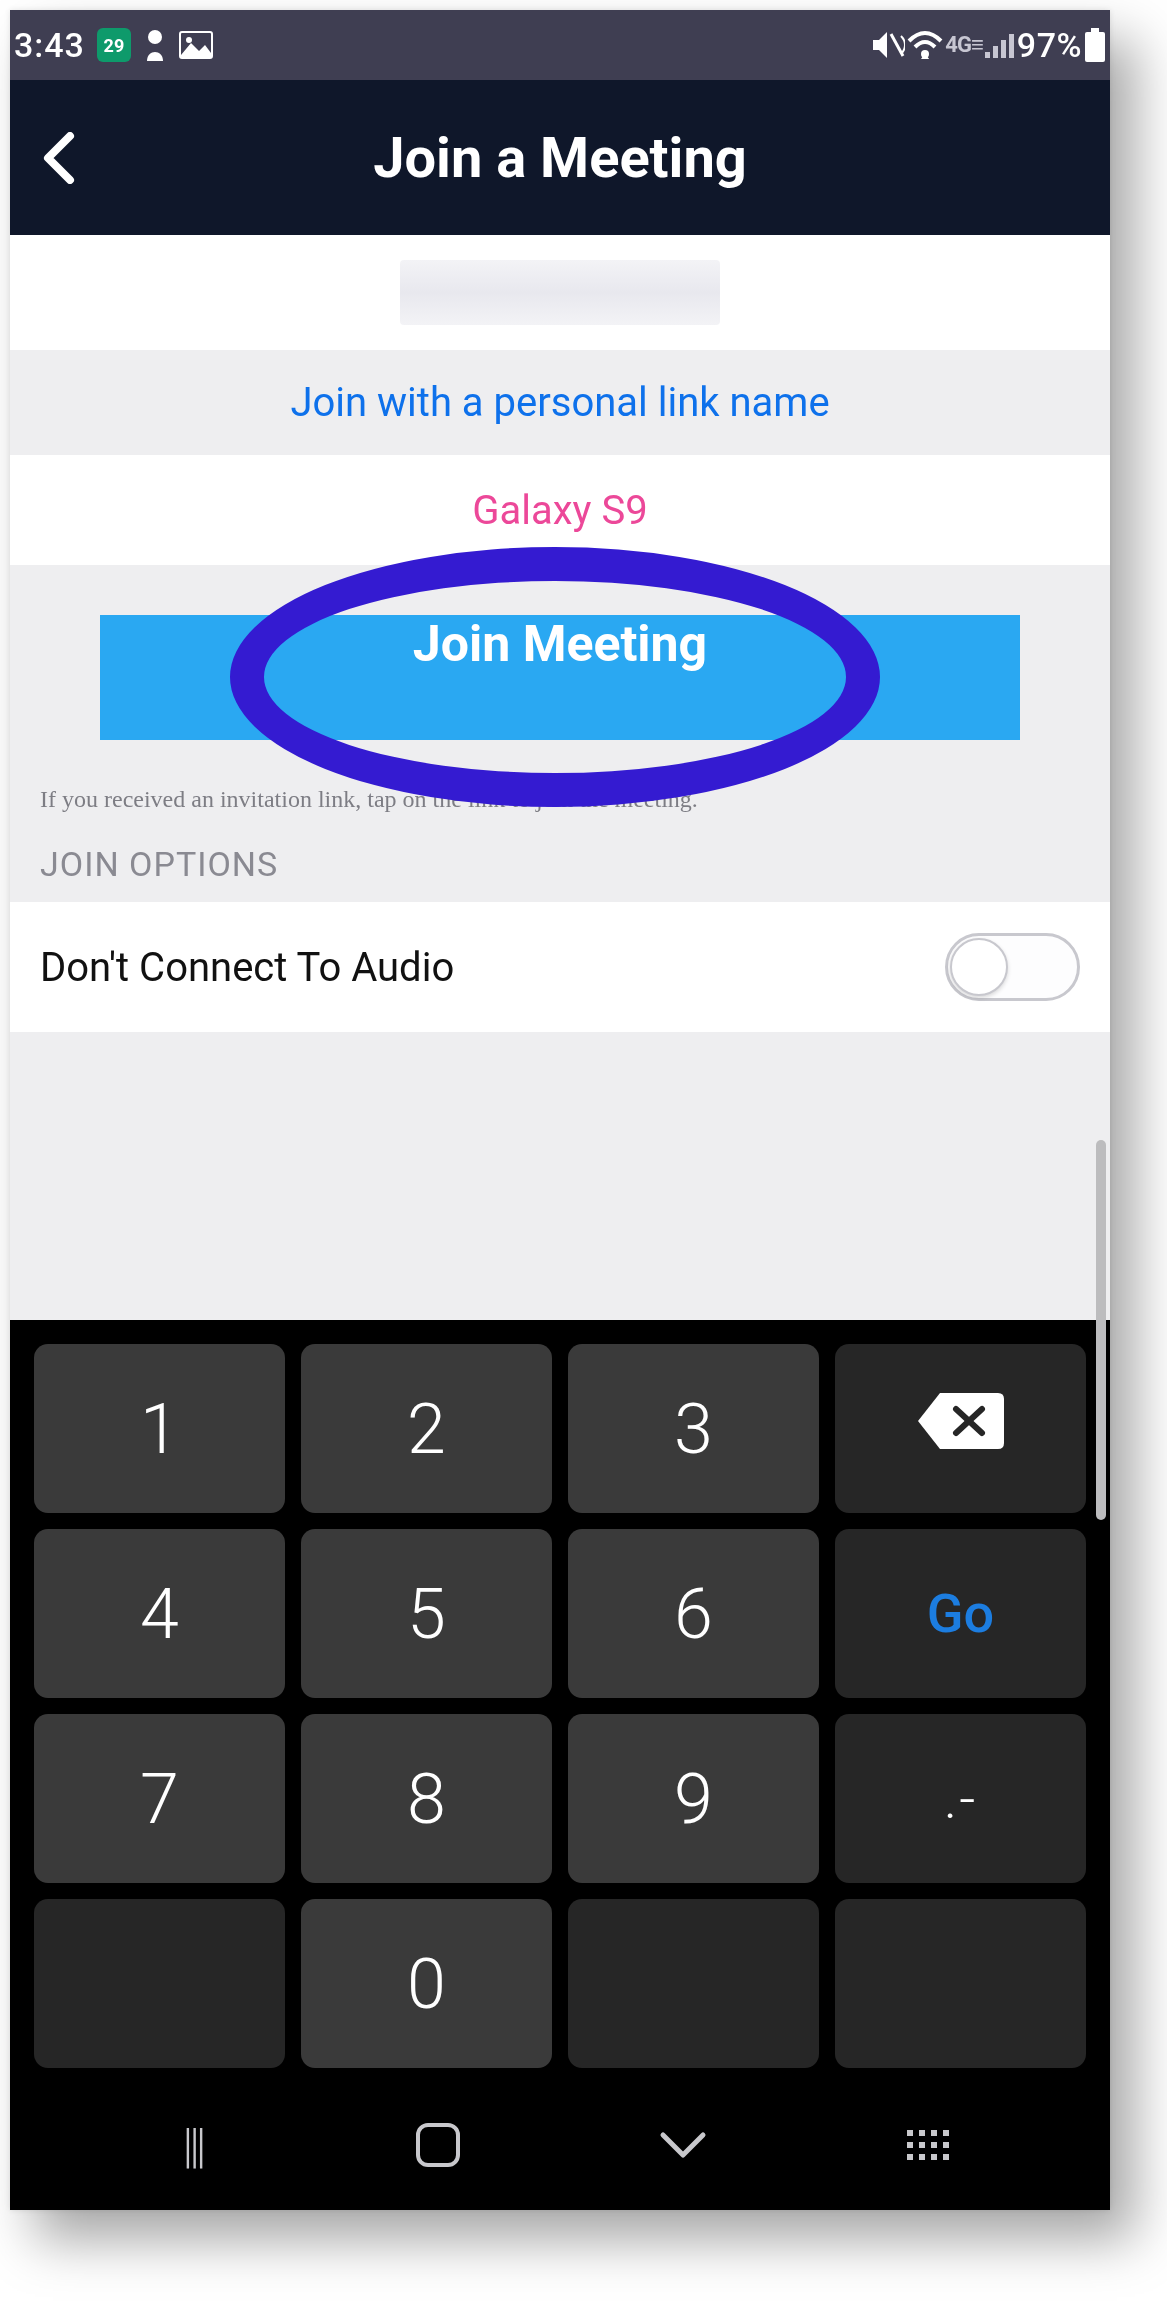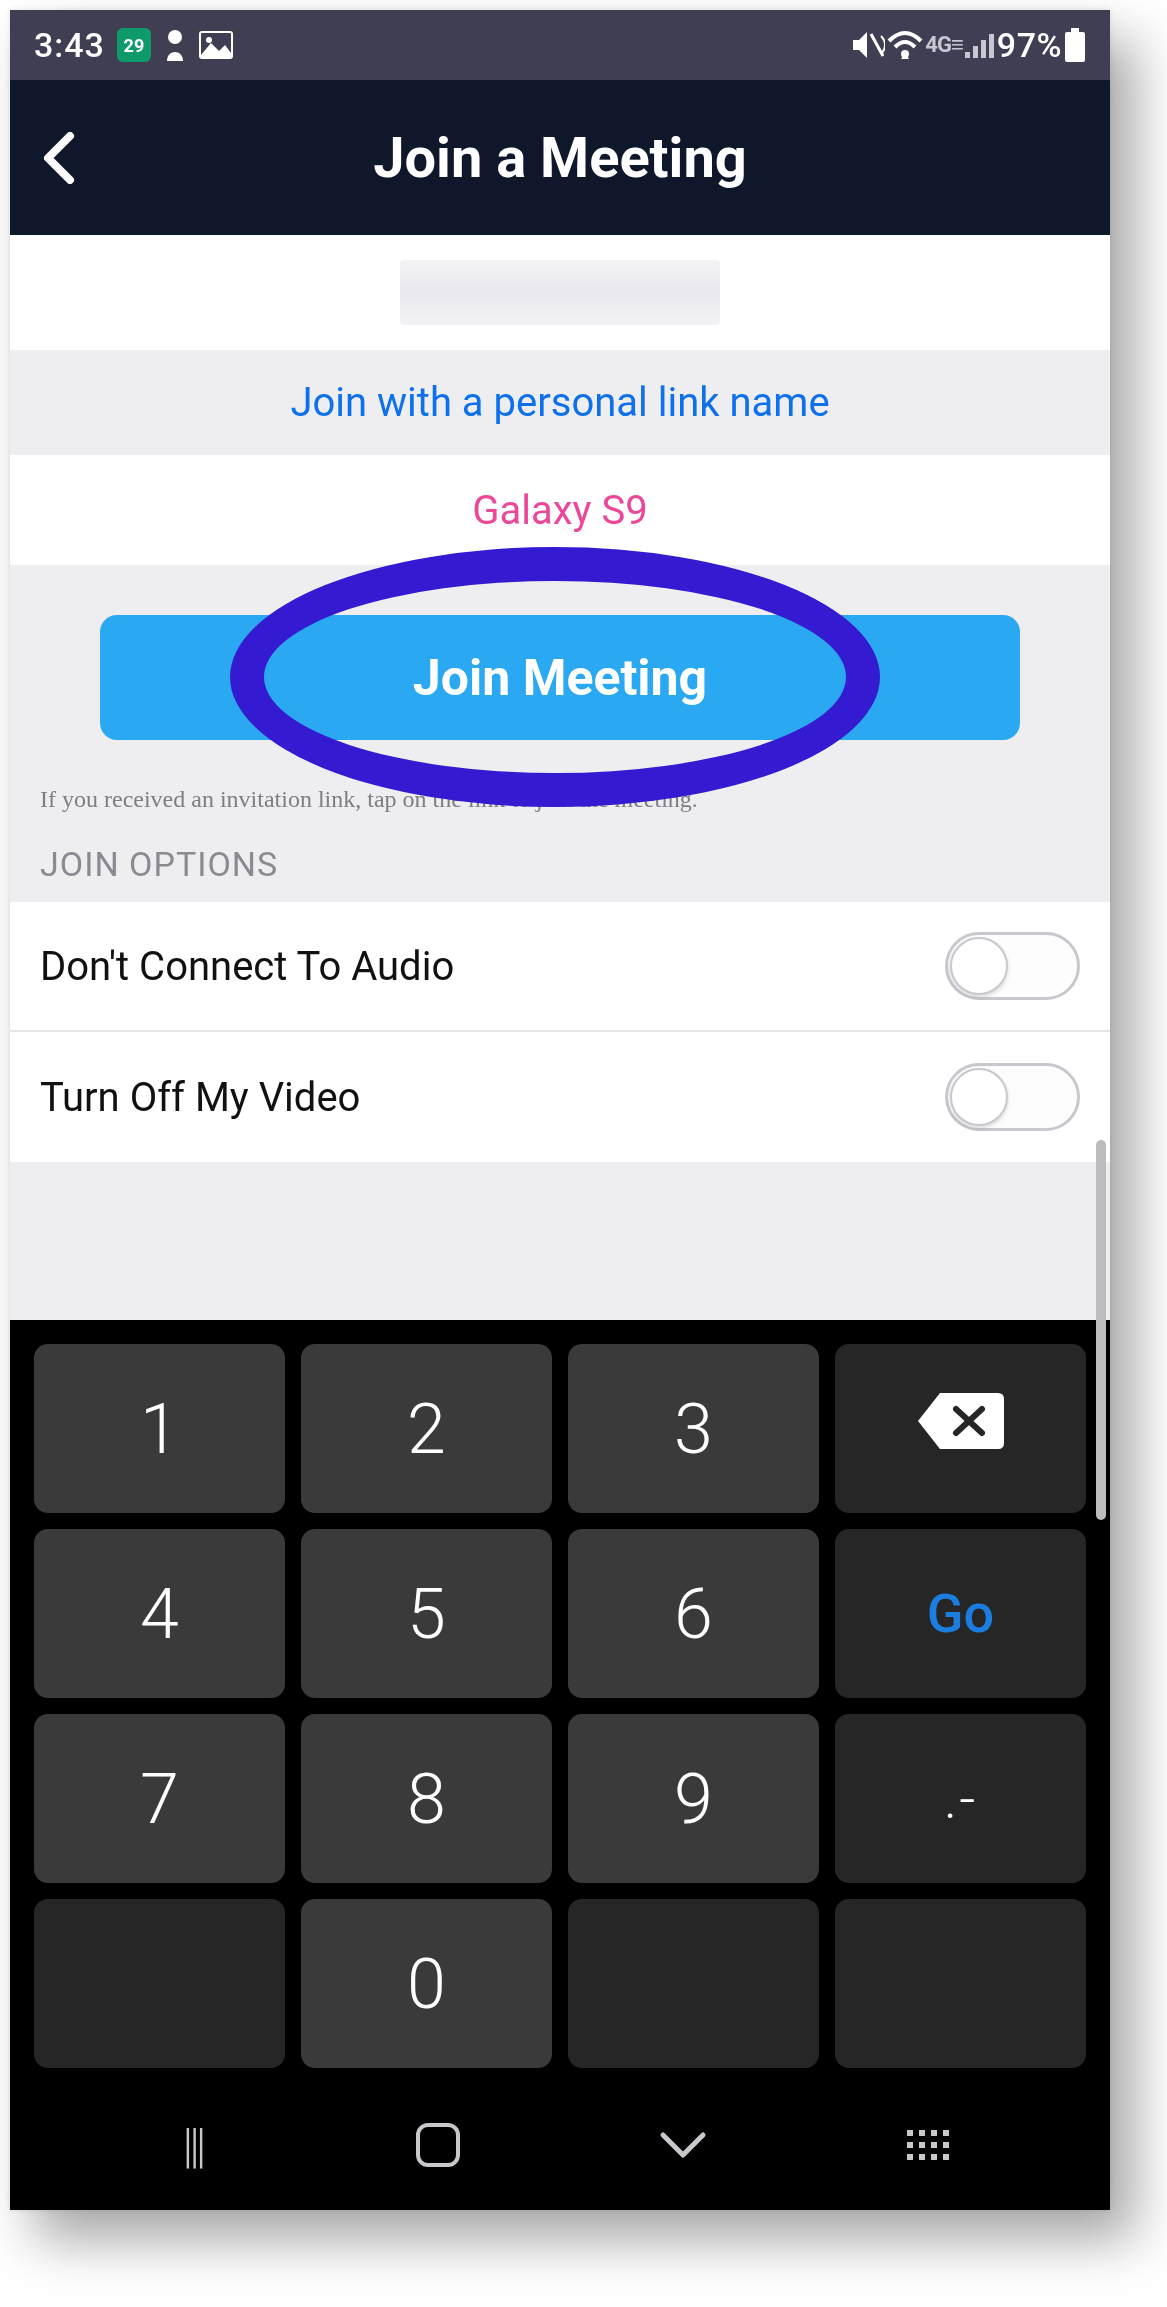--- a/index.html
+++ b/index.html
@@ -31,21 +31,21 @@
   }
 
   
   .statusbar {
     height: 70px;
     background: #3f3e52;
     color: #ffffff;
     display: flex;
     align-items: center;
     justify-content: space-between;
-    padding: 0 24px;
+    padding: 0 4px;
     font-size: 34px;
     font-weight: 500;
   }
   .sb-left { display: flex; align-items: center; gap: 12px; }
   .sb-right { display: flex; align-items: center; gap: 2px; }
   .sb-time { letter-spacing: 1px; }
   .cal-badge {
     width: 34px; height: 34px; background:#0e9a6b; border-radius:6px;
     display:flex; align-items:center; justify-content:center;
     font-size:18px; color:#fff; font-weight:700;
@@ -118,25 +118,24 @@
     padding: 50px 90px 20px 90px;
     position: relative;
   }
   .join-btn {
     width: 100%;
     height: 125px;
     background: #2aa8f2;
     color: #fff;
     font-size: 50px;
     font-weight: 700;
-    display:flex; align-items:center; justify-content:center;
+    display:flex; align-items:flex-start; justify-content:center;
     position: relative;
     z-index: 1;
     cursor: pointer;
-    border-radius: 17px;
   }
   .highlight-ellipse {
     position: absolute;
     left: 220px;
     top: -18px;
     width: 650px;
     height: 260px;
     border: 34px solid #341bd1;
     border-radius: 50%;
     z-index: 2;
@@ -320,26 +319,20 @@
       <div class="join-section">
         <div class="join-btn">
           <span>Join Meeting</span>
         </div>
         <div class="highlight-ellipse"></div>
       </div>
       <div class="hint-text">If you received an invitation link, tap on the link to join the meeting.</div>
       <div class="section-label">JOIN OPTIONS</div>
       <div class="option-row">
         <span>Don't Connect To Audio</span>
-        <div class="toggle">
-            <div class="toggle-knob"></div>
-          </div>
-      </div>
-      <div class="option-row">
-        <span>Turn Off My Video</span>
         <div class="toggle">
             <div class="toggle-knob"></div>
           </div>
       </div>
     </div>
 
     <div class="keyboard">
       <div class="kb-grid">
         <div class="key">1</div>
         <div class="key">2</div>

